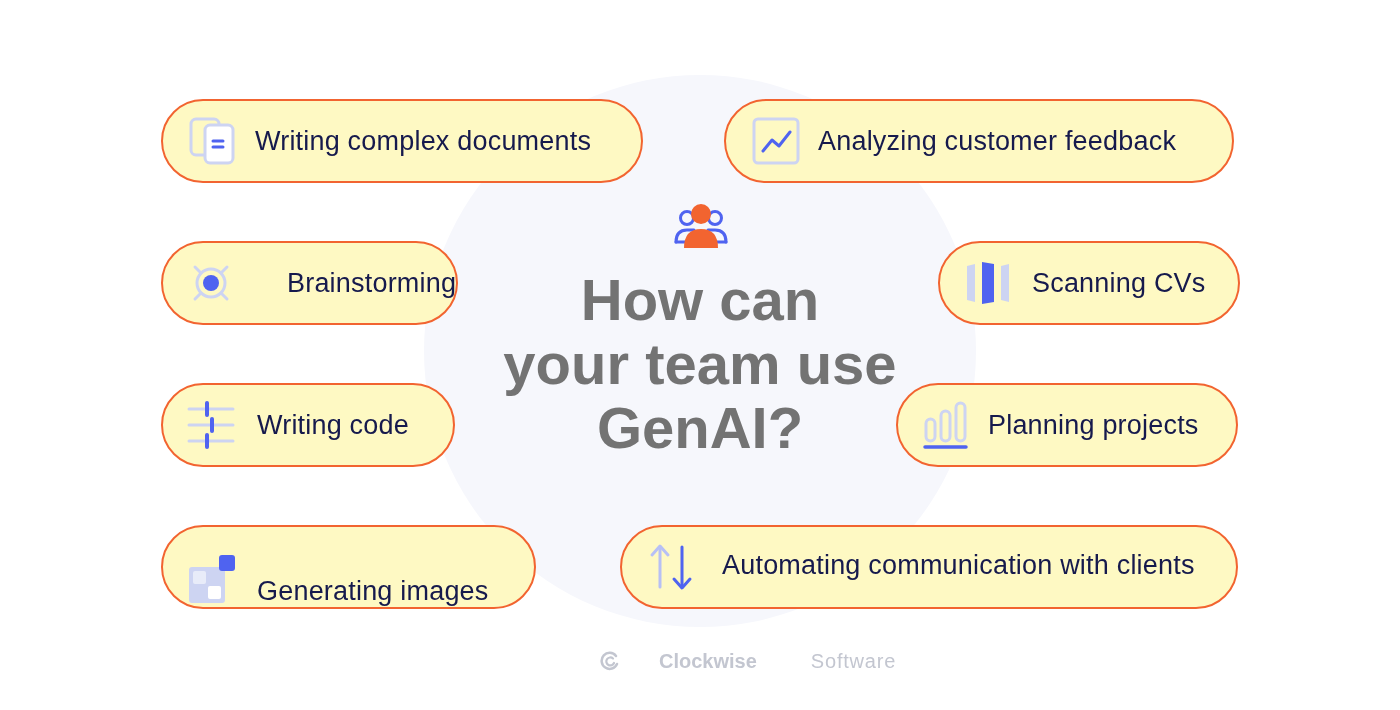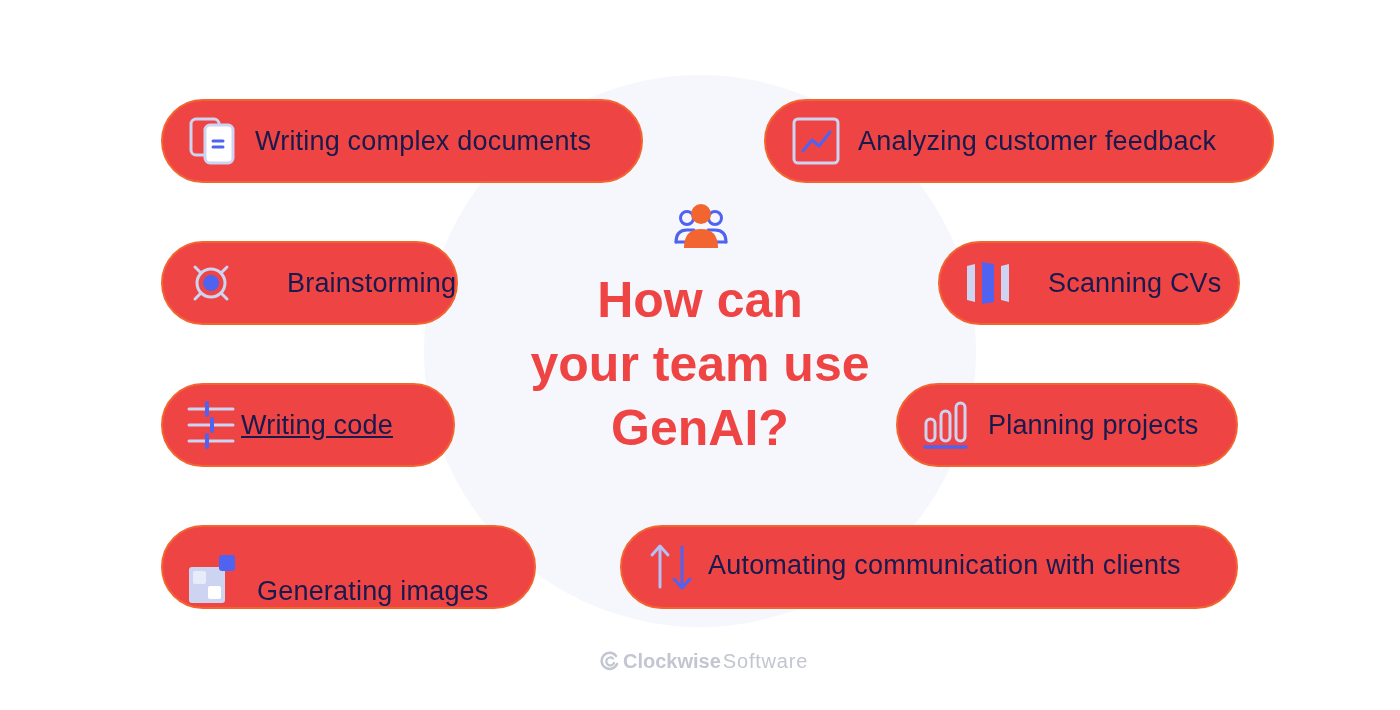--- a/index.html
+++ b/index.html
@@ -4,55 +4,55 @@
 <style>
   * { box-sizing: border-box; margin: 0; padding: 0; }
   html, body { width: 1400px; height: 710px; background: #ffffff; overflow: hidden; }
   body { position: relative; font-family: "Liberation Sans", "DejaVu Sans", sans-serif; color: #14164a; }
   .bg-circle {
     position: absolute; left: 424px; top: 75px; width: 552px; height: 552px;
     border-radius: 50%; background: #f6f7fc;
   }
   .pill {
     position: absolute; height: 84px; border: 2px solid #f26430; border-radius: 42px;
-    background: #ef4444; display: flex; align-items: center; padding-left: 24px;
+    background: #fef9c3; display: flex; align-items: center; padding-left: 24px;
   }
   .pill .icon { width: 52px; height: 52px; flex: 0 0 52px; display: flex; align-items: center; justify-content: center; }
   .pill .label { font-size: 27px; color: #161a4d; white-space: nowrap; margin-left: 16px; letter-spacing: 0.2px; }
   .center-icon { position: absolute; left: 672px; top: 202px; width: 58px; height: 50px; }
   .headline {
     position: absolute; left: 500px; top: 268px; width: 400px; text-align: center;
-    font-weight: 700; font-size: 50px; line-height: 64px; color: #ef4444;
+    font-weight: 700; font-size: 58px; line-height: 64px; color: #737373;
   }
   .footer {
     position: absolute; left: 600px; top: 648px; width: 200px; height: 26px;
-    display: flex; align-items: center; color: #c3c6d0; font-size: 20px;
+    display: flex; align-items: center; color: #c3c6d0; font-size: 20px; gap: 36px;
   }
   .footer .brand-bold { font-weight: 700; }
-  .footer .brand-light { font-weight: 400; letter-spacing: 0.8px; margin-left: 2px; }
+  .footer .brand-light { font-weight: 400; letter-spacing: 0.8px; margin-left: 18px; }
   .footer .logo-icon { width: 20px; height: 20px; margin-right: 3px; }
 </style>
 </head>
 <body>
 
 <div class="bg-circle"></div>
 
 <div class="pill" style="left:161px; top:99px; width:482px;">
   <span class="icon">
     <svg width="52" height="52" viewBox="0 0 52 52">
       <rect x="4" y="4" width="28" height="36" rx="5" fill="none" stroke="#cdd4f2" stroke-width="3"></rect>
       <rect x="18" y="10" width="28" height="38" rx="5" fill="#fff" stroke="#cdd4f2" stroke-width="3"></rect>
       <line x1="26" y1="26" x2="36" y2="26" stroke="#4f63f0" stroke-width="3" stroke-linecap="round"></line>
       <line x1="26" y1="32" x2="36" y2="32" stroke="#4f63f0" stroke-width="3" stroke-linecap="round"></line>
     </svg>
   </span>
   <span class="label">Writing complex documents</span>
 </div>
 
-<div class="pill" style="left:764px; top:99px; width:510px;">
+<div class="pill" style="left:724px; top:99px; width:510px;">
   <span class="icon">
     <svg width="52" height="52" viewBox="0 0 52 52">
       <rect x="4" y="4" width="44" height="44" rx="4" fill="none" stroke="#cdd4f2" stroke-width="3"></rect>
       <polyline points="13,36 22,25 29,31 40,17" fill="none" stroke="#4f63f0" stroke-width="3" stroke-linecap="round" stroke-linejoin="round"></polyline>
     </svg>
   </span>
   <span class="label">Analyzing customer feedback</span>
 </div>
 
 <div class="pill" style="left:161px; top:241px; width:297px;gap:40px;">
@@ -70,35 +70,35 @@
 </div>
 
 <div class="pill" style="left:938px; top:241px; width:302px;">
   <span class="icon">
     <svg width="52" height="52" viewBox="0 0 52 52">
       <path d="M3 9 L11 7 L11 45 L3 43 Z" fill="#cdd4f2" rx="2"></path>
       <path d="M18 5 L30 7 L30 45 L18 47 Z" fill="#4f63f0"></path>
       <path d="M37 9 L45 7 L45 45 L37 43 Z" fill="#cdd4f2"></path>
     </svg>
   </span>
-  <span class="label" style="margin-left:32px;">Scanning CVs</span>
+  <span class="label" style="margin-left:16px;">Scanning CVs</span>
 </div>
 
 <div class="pill" style="left:161px; top:383px; width:294px;">
   <span class="icon">
     <svg width="52" height="52" viewBox="0 0 52 52">
       <line x1="2" y1="10" x2="46" y2="10" stroke="#cdd4f2" stroke-width="3" stroke-linecap="round"></line>
       <line x1="2" y1="26" x2="46" y2="26" stroke="#cdd4f2" stroke-width="3" stroke-linecap="round"></line>
       <line x1="2" y1="42" x2="46" y2="42" stroke="#cdd4f2" stroke-width="3" stroke-linecap="round"></line>
       <line x1="20" y1="4" x2="20" y2="16" stroke="#4f63f0" stroke-width="4" stroke-linecap="round"></line>
       <line x1="25" y1="20" x2="25" y2="32" stroke="#4f63f0" stroke-width="4" stroke-linecap="round"></line>
       <line x1="20" y1="36" x2="20" y2="48" stroke="#4f63f0" stroke-width="4" stroke-linecap="round"></line>
     </svg>
   </span>
-  <span class="label" style="margin-left:2px;text-decoration:underline;">Writing code</span>
+  <span class="label" style="margin-left:18px;">Writing code</span>
 </div>
 
 <div class="pill" style="left:896px; top:383px; width:342px;">
   <span class="icon">
     <svg width="52" height="52" viewBox="0 0 52 52">
       <rect x="4" y="20" width="9" height="22" rx="4.5" fill="none" stroke="#cdd4f2" stroke-width="3"></rect>
       <rect x="19" y="12" width="9" height="30" rx="4.5" fill="none" stroke="#cdd4f2" stroke-width="3"></rect>
       <rect x="34" y="4" width="9" height="38" rx="4.5" fill="none" stroke="#cdd4f2" stroke-width="3"></rect>
       <line x1="3" y1="48" x2="44" y2="48" stroke="#4f63f0" stroke-width="3.5" stroke-linecap="round"></line>
     </svg>
@@ -120,21 +120,21 @@
 
 <div class="pill" style="left:620px; top:525px; width:618px;">
   <span class="icon">
     <svg width="52" height="52" viewBox="0 0 52 52">
       <line x1="14" y1="6" x2="14" y2="46" stroke="#b7c0f5" stroke-width="3" stroke-linecap="round"></line>
       <polyline points="6,14 14,5 22,14" fill="none" stroke="#b7c0f5" stroke-width="3" stroke-linecap="round" stroke-linejoin="round"></polyline>
       <line x1="36" y1="6" x2="36" y2="46" stroke="#4f63f0" stroke-width="3" stroke-linecap="round"></line>
       <polyline points="28,38 36,47 44,38" fill="none" stroke="#4f63f0" stroke-width="3" stroke-linecap="round" stroke-linejoin="round"></polyline>
     </svg>
   </span>
-  <span class="label" style="margin-left:10px; margin-top:-4px;text-align:right;">Automating communication with clients</span>
+  <span class="label" style="margin-left:24px; margin-top:-4px;text-align:right;">Automating communication with clients</span>
 </div>
 
 <div class="center-icon">
   <svg width="58" height="50" viewBox="0 0 58 50">
     <circle cx="15" cy="16" r="6.5" fill="none" stroke="#4f63f0" stroke-width="3"></circle>
     <circle cx="43" cy="16" r="6.5" fill="none" stroke="#4f63f0" stroke-width="3"></circle>
     <path d="M4 40 Q4 28 15 28 L22 28" fill="none" stroke="#4f63f0" stroke-width="3" stroke-linecap="round"></path>
     <path d="M54 40 Q54 28 43 28 L36 28" fill="none" stroke="#4f63f0" stroke-width="3" stroke-linecap="round"></path>
     <path d="M4 40 L14 40" stroke="#4f63f0" stroke-width="3" stroke-linecap="round"></path>
     <path d="M54 40 L44 40" stroke="#4f63f0" stroke-width="3" stroke-linecap="round"></path>

